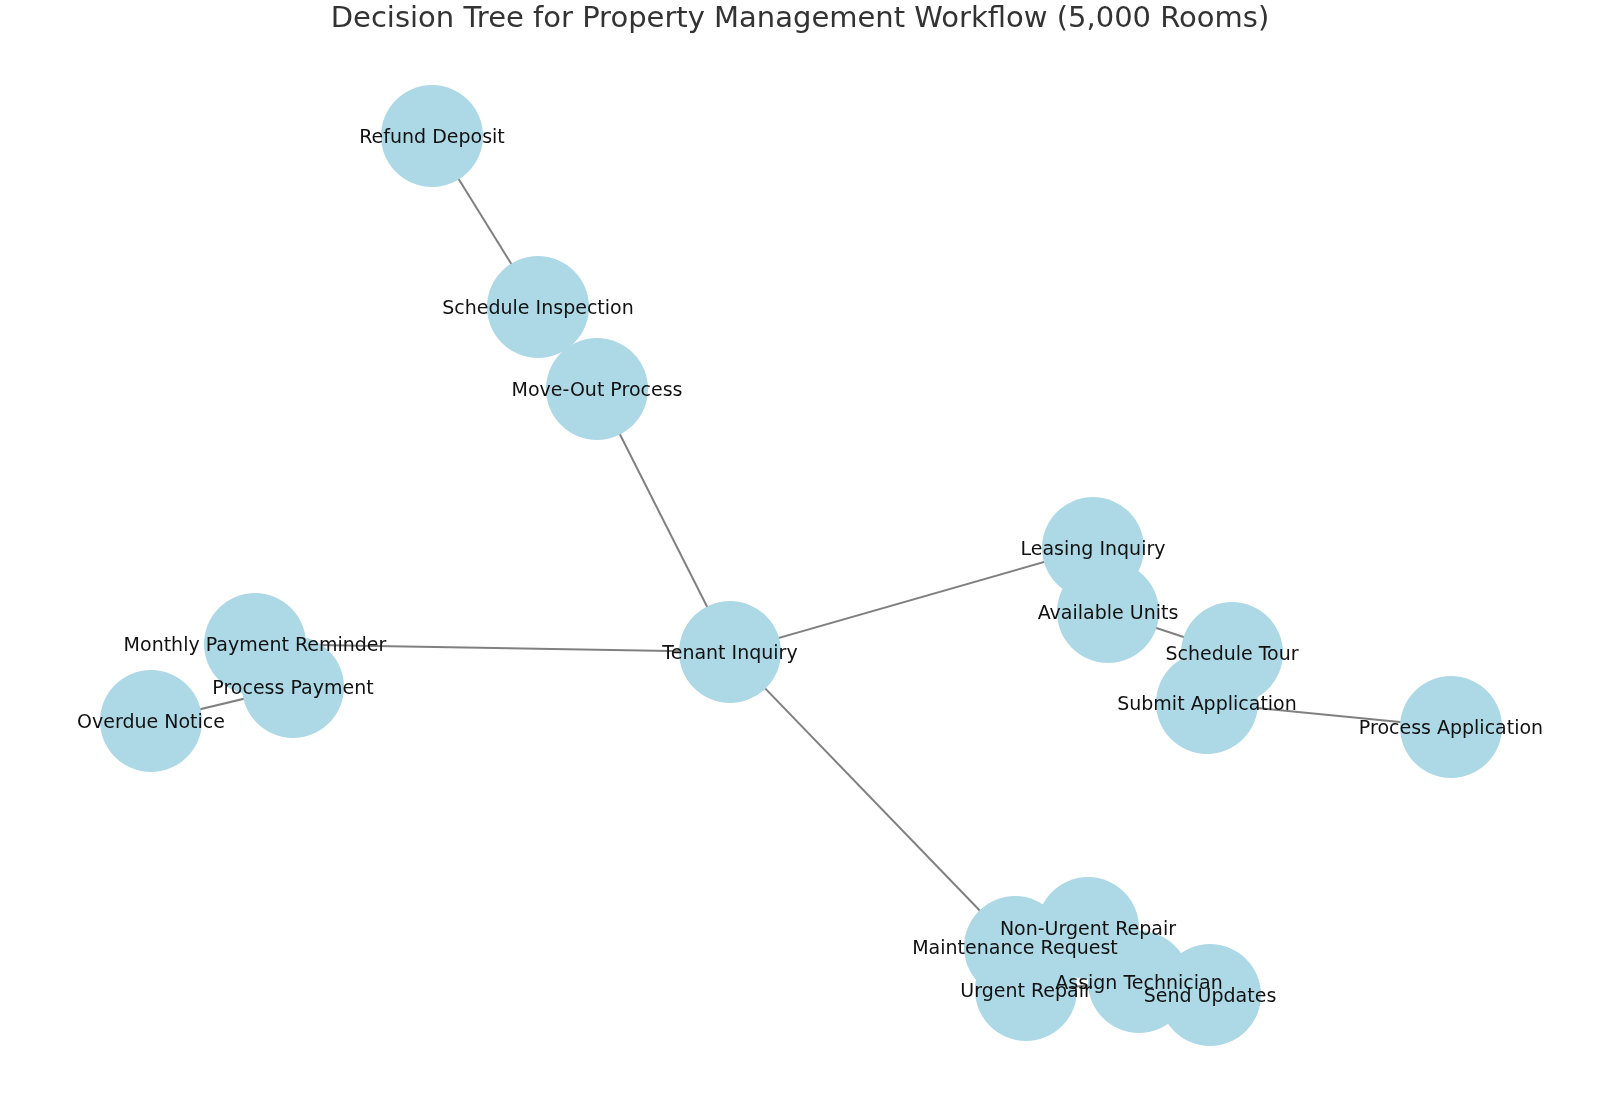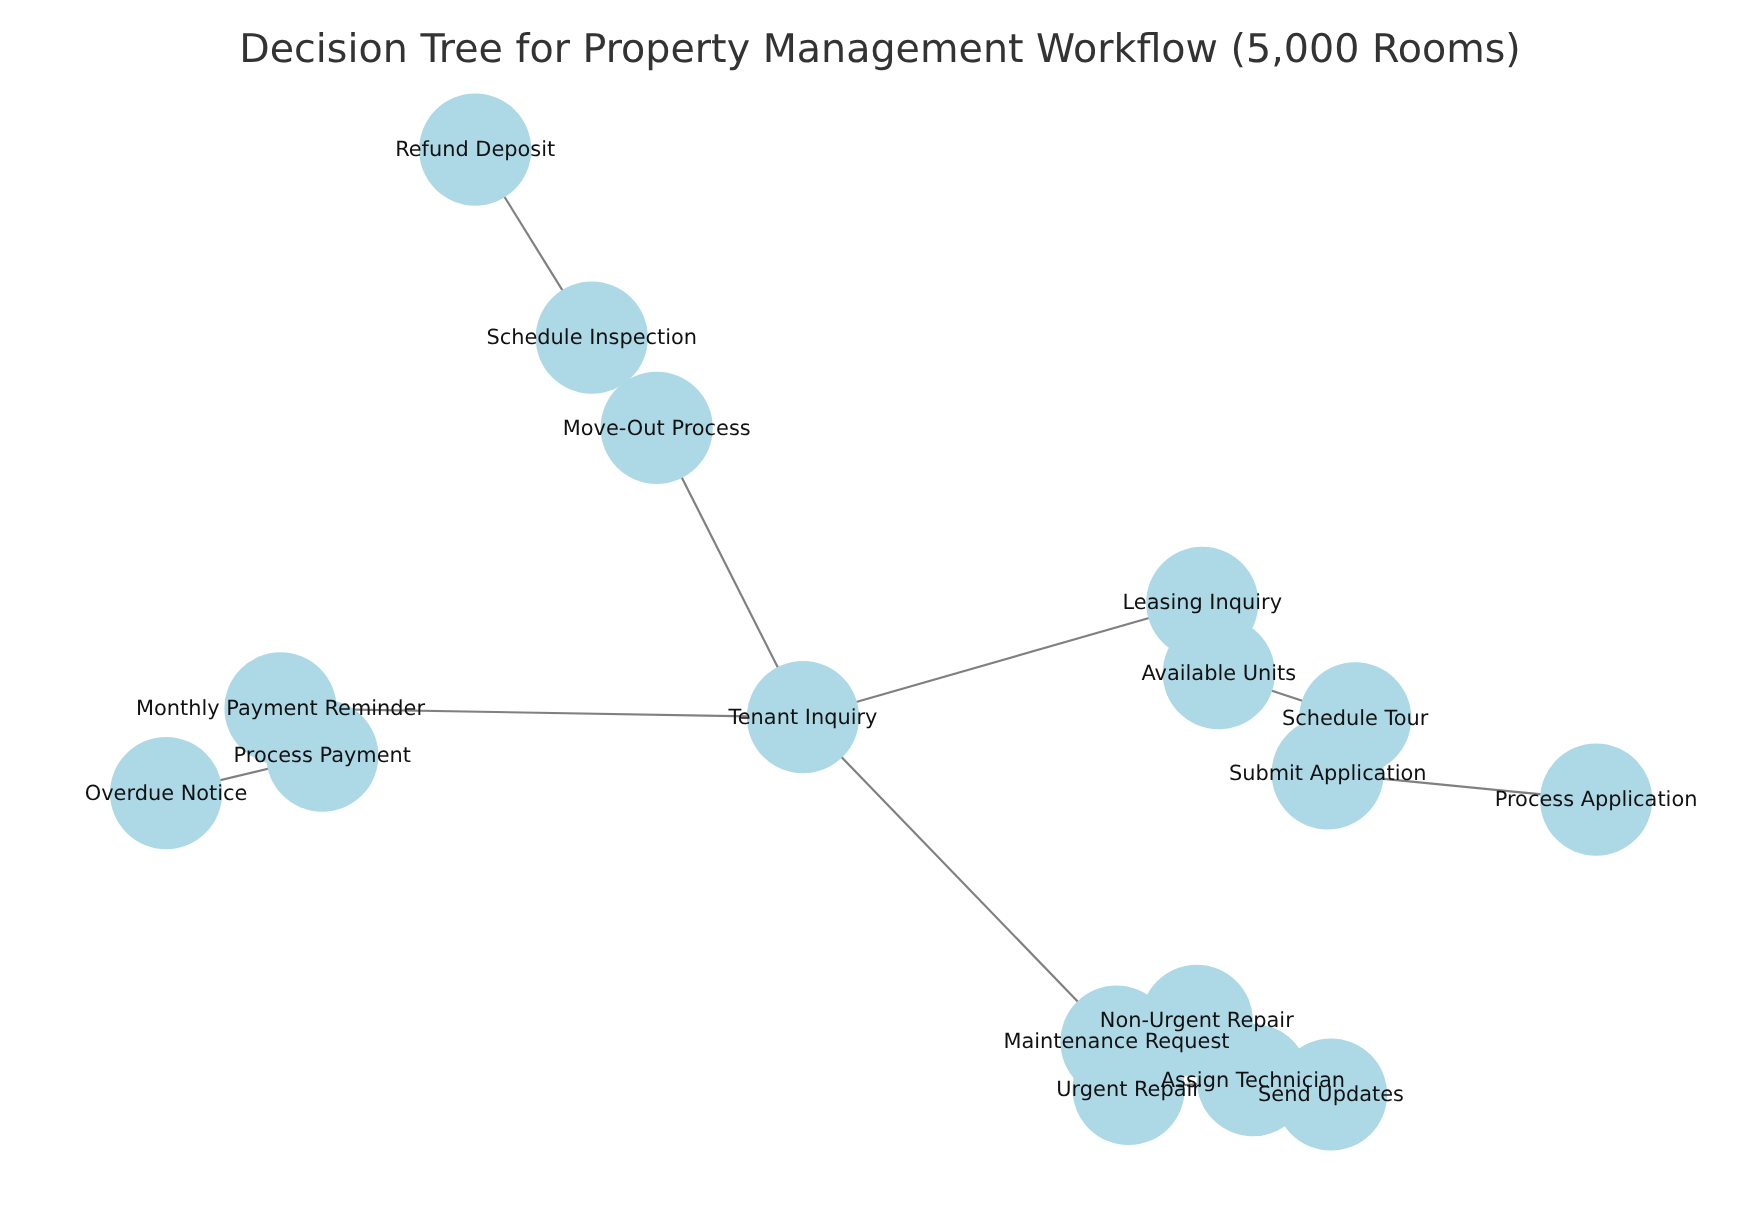--- a/index.html
+++ b/index.html
@@ -10,25 +10,25 @@
   }
   .figure {
     position: relative;
     width: 1600px;
     height: 1100px;
     background: #ffffff;
     overflow: hidden;
   }
   .figure-title {
     position: absolute;
-    top: 24px;
+    top: 0;
     left: 0;
     width: 1600px;
     text-align: center;
-    font-size: 36px;
+    font-size: 29px;
     font-weight: 400;
     color: #333333;
     letter-spacing: 0px;
   }
   svg.graph {
     position: absolute;
     top: 0;
     left: 0;
   }
   .node-label {

